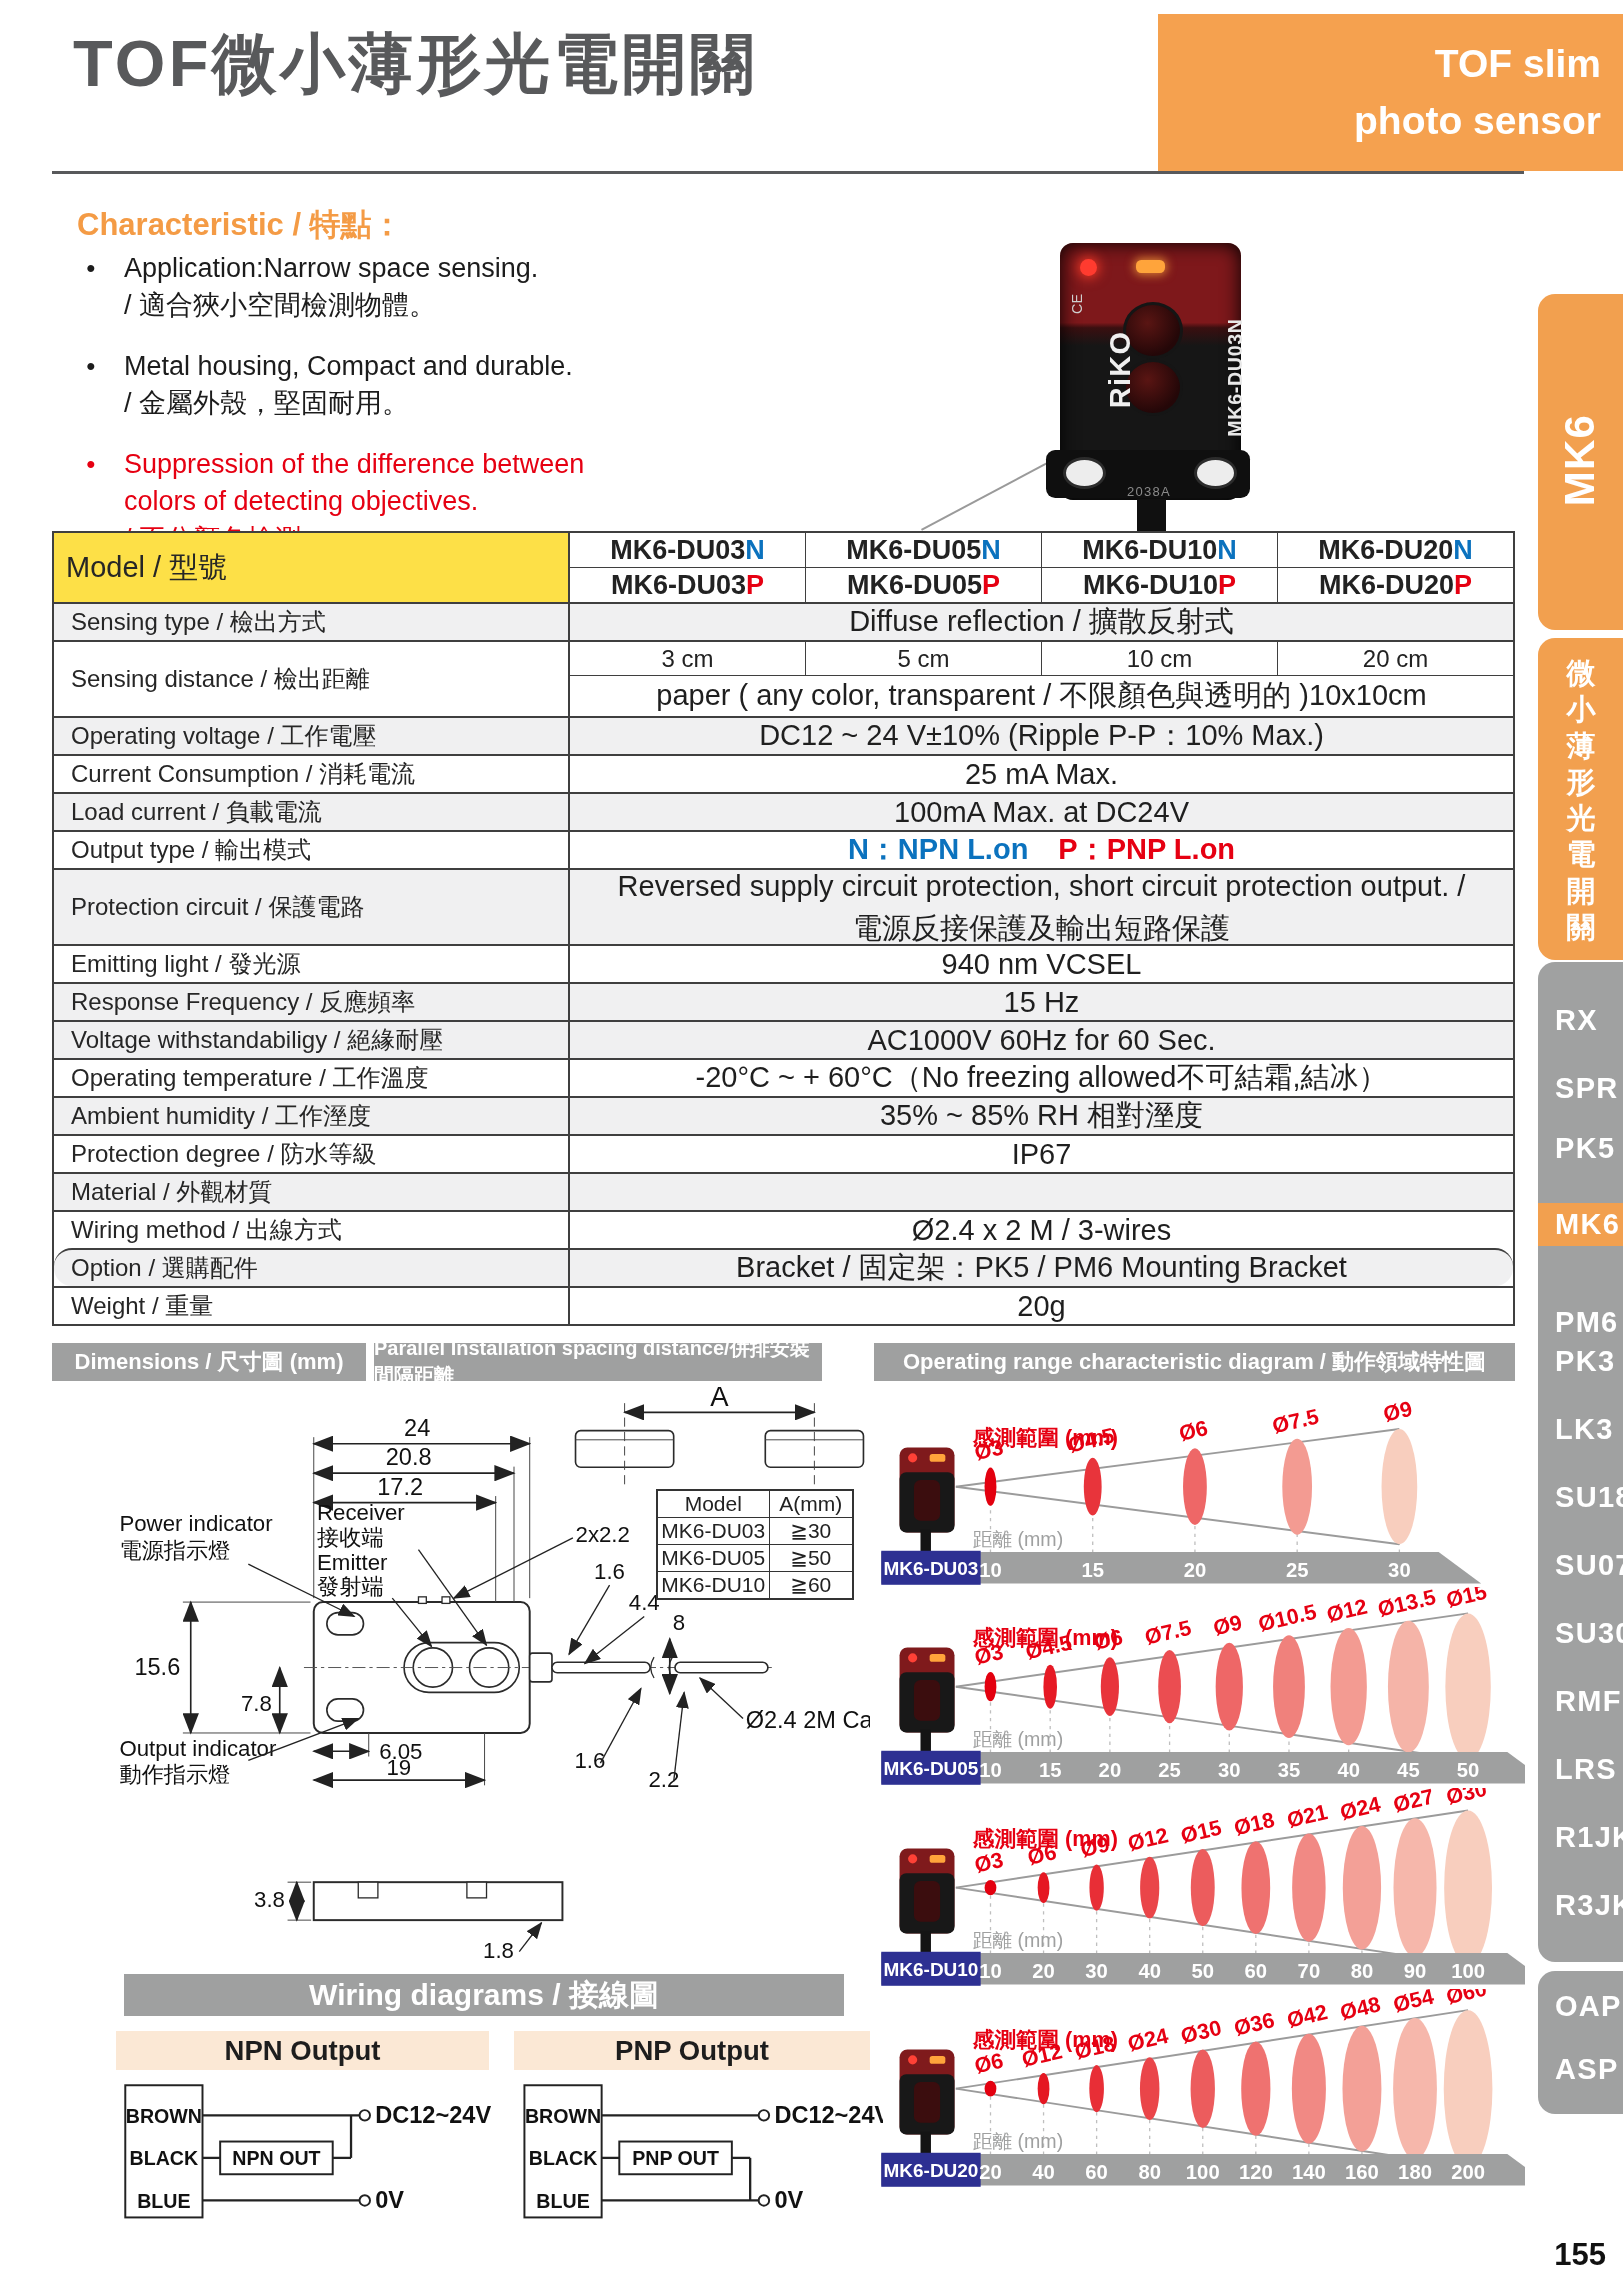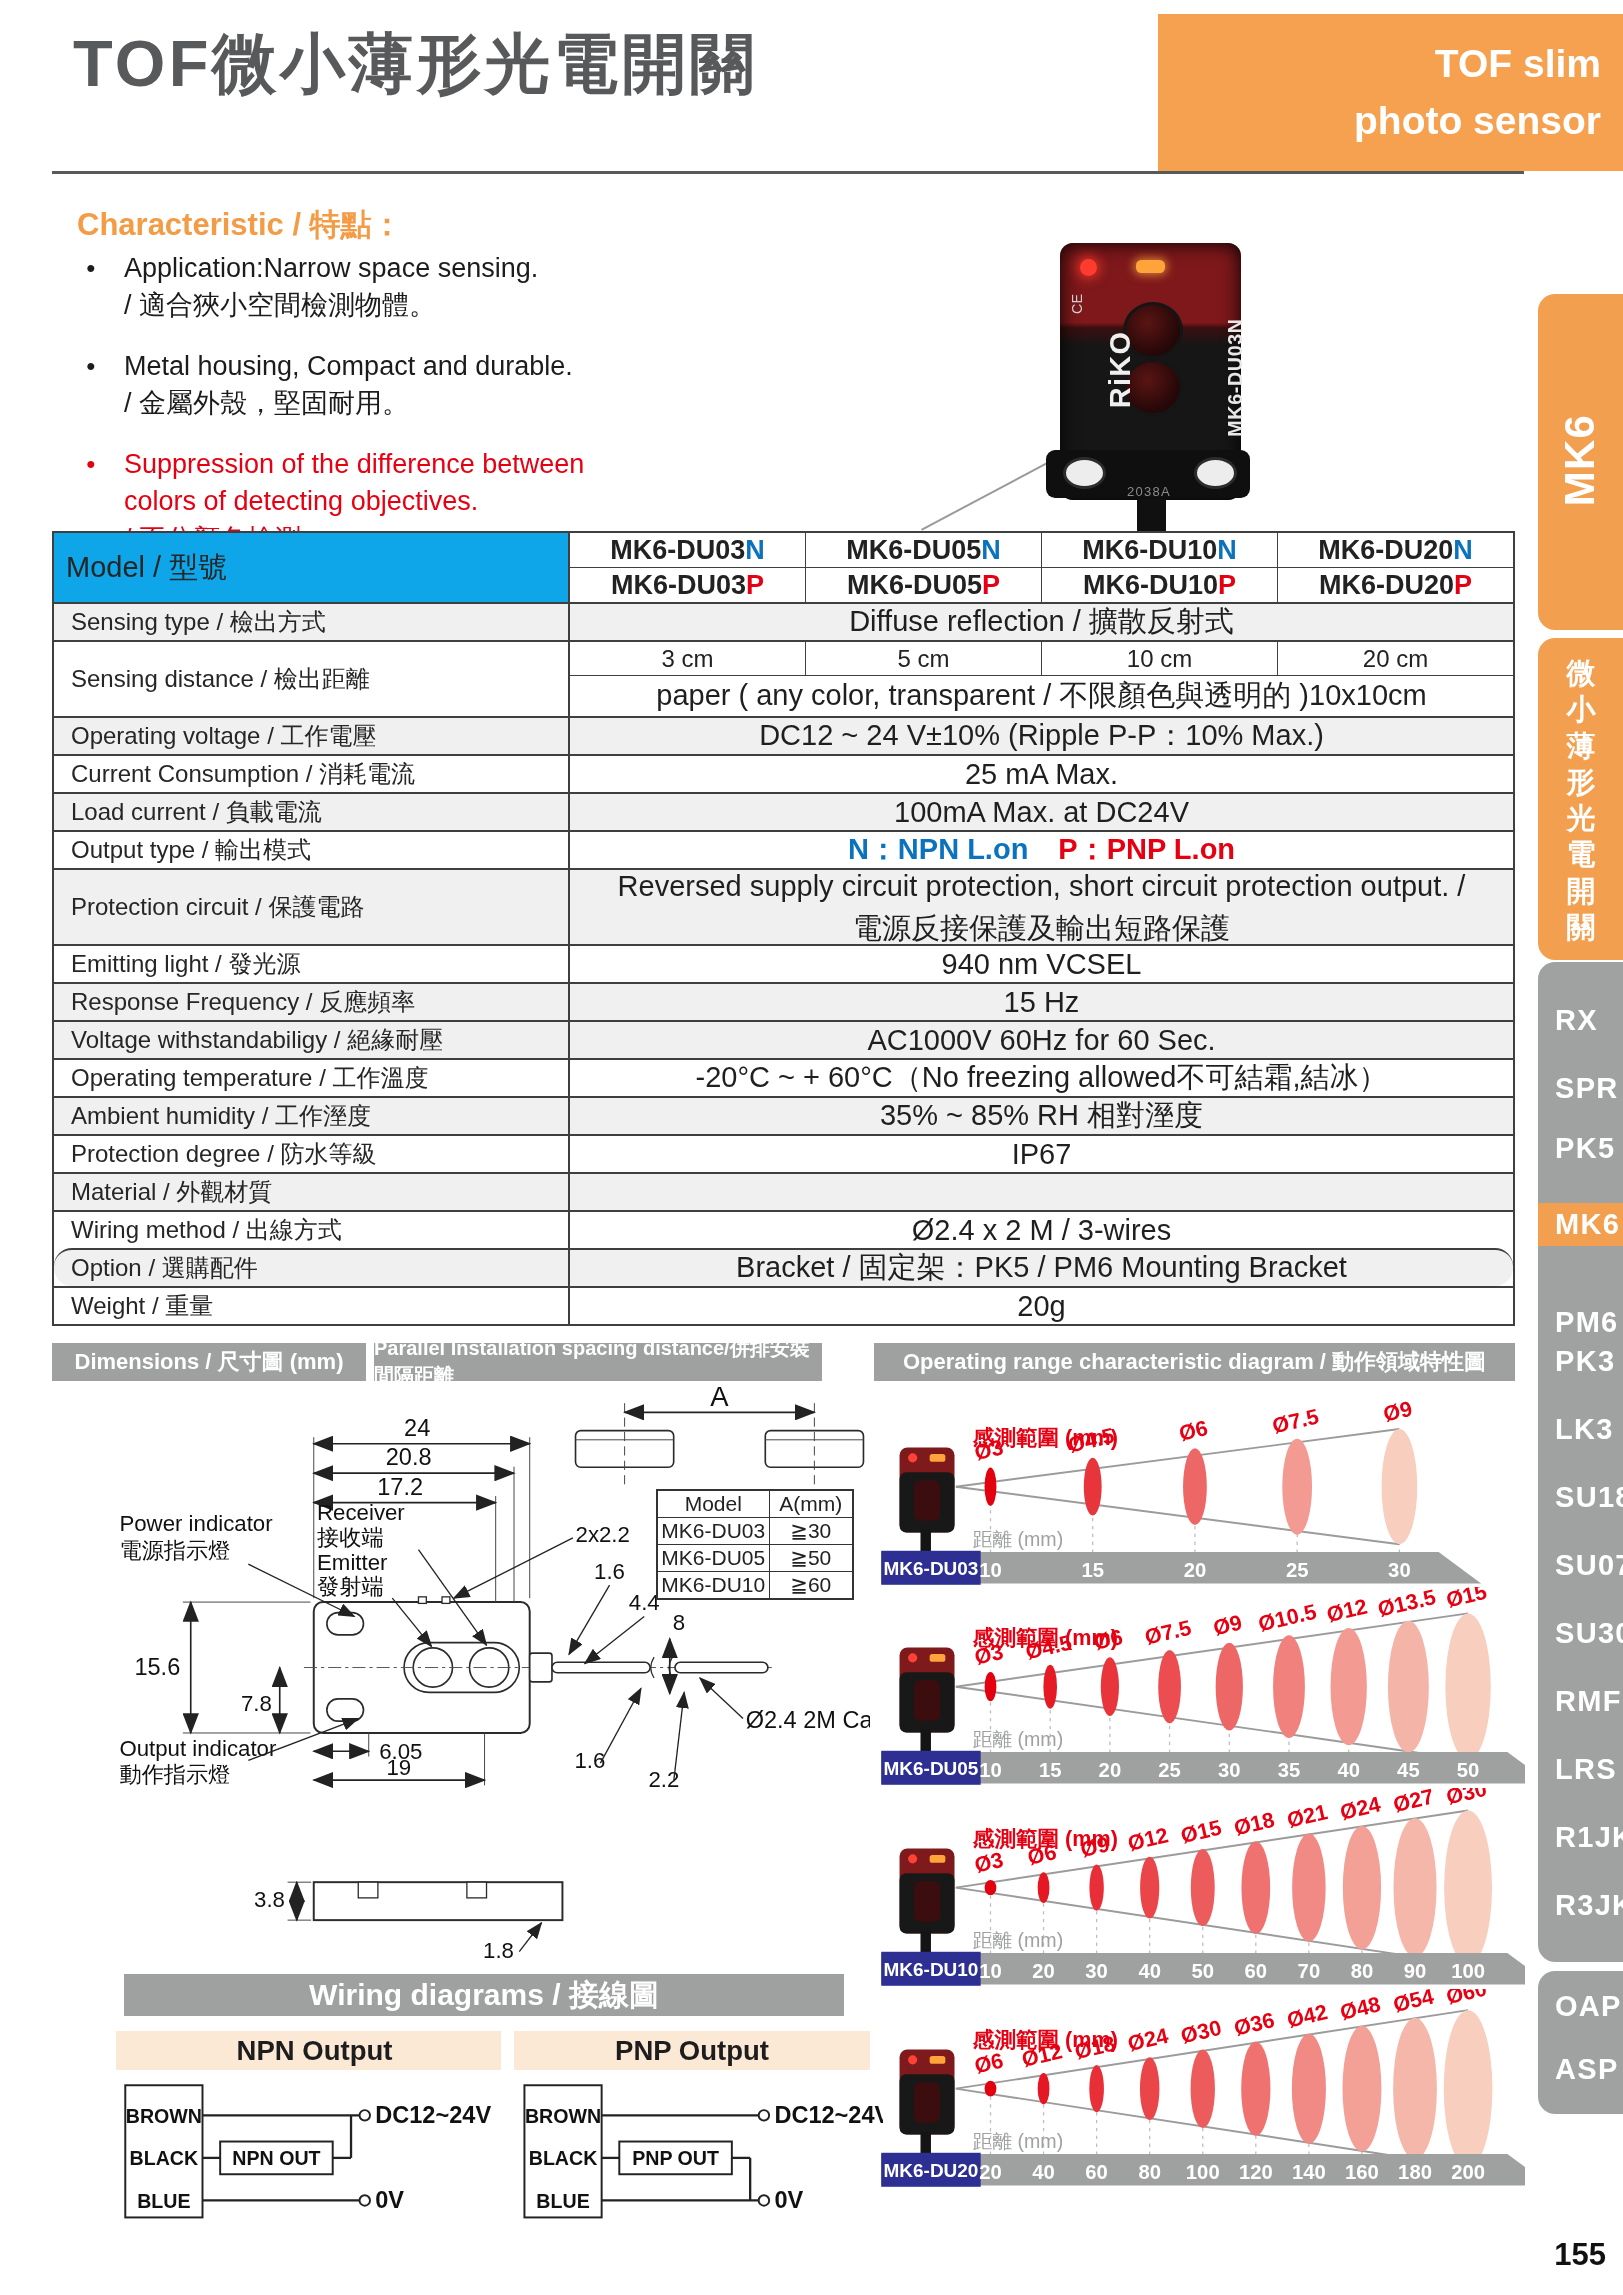--- a/index.html
+++ b/index.html
@@ -35,21 +35,21 @@
   .leader{left:921px;top:529px;width:155px;height:2px;background:#9a9a9a;transform:rotate(-28deg);transform-origin:0 0;}
   .leaderdot{left:1052px;top:450px;width:7.9px;height:7.9px;border-radius:50%;background:#bdbdbd;}
   
   #spec-table{left:52px;top:531px;width:1463px;border:2px solid #3F3F3F;box-sizing:border-box;background:#fff;}
   .srow{display:flex;box-sizing:border-box;}
   .srow + .srow{border-top:2px solid #3F3F3F;}
   .slabel{width:516px;border-right:2px solid #3F3F3F;box-sizing:border-box;display:flex;align-items:center;
           padding-left:17px;font-size:24px;color:#262626;}
   .sval{flex:1;display:flex;align-items:center;justify-content:center;font-size:29px;color:#1f1f1f;text-align:center;}
   .shade{background:#F0F0F1;}
-  .beige{background:#0ea5e9;padding-left:12px;}
+  .beige{background:#fde047;padding-left:12px;}
   .mgrid{flex:1;display:flex;flex-direction:column;}
   .mrow{flex:1;display:flex;}
   .mrow + .mrow{border-top:1.3px solid #3F3F3F;}
   .mcell{flex:1;display:flex;align-items:center;justify-content:center;font-weight:bold;font-size:27px;}
   .mcell + .mcell{border-left:1.3px solid #3F3F3F;}
   .twoLine{display:flex;flex-direction:column;justify-content:center;line-height:1.45;}
   
   .secbar{height:38px;background:#9FA0A0;color:#fff;font-weight:bold;display:flex;align-items:center;justify-content:center;}
   
   #ptab{left:656px;top:1489px;width:198px;border:2px solid #333;box-sizing:border-box;background:#fff;font-size:21px;}
@@ -562,21 +562,21 @@
         <text x="499.44444444444446" y="290" font-size="31" fill="#fff" text-anchor="middle" font-weight="bold">100</text>
         <text x="580.5555555555555" y="290" font-size="31" fill="#fff" text-anchor="middle" font-weight="bold">120</text>
         <text x="661.6666666666667" y="290" font-size="31" fill="#fff" text-anchor="middle" font-weight="bold">140</text>
         <text x="742.7777777777778" y="290" font-size="31" fill="#fff" text-anchor="middle" font-weight="bold">160</text>
         <text x="823.8888888888889" y="290" font-size="31" fill="#fff" text-anchor="middle" font-weight="bold">180</text>
         <text x="905" y="290" font-size="31" fill="#fff" text-anchor="middle" font-weight="bold">200</text>
       </svg>
     </div>
 
   <div class="abs wirebar">Wiring diagrams / 接線圖</div>
-  <div class="abs outbar" style="left:116px;top:2031px;width:373px;padding-left:12px;">NPN Output</div>
+  <div class="abs outbar" style="left:116px;top:2031px;width:373px;">NPN Output</div>
   <div class="abs outbar" style="left:514px;top:2031px;width:356px;">PNP Output</div>
   <svg class="abs" id="wiring-svg" style="left:52px;top:2076px;" width="831" height="152" viewBox="0 0 1270 232">
       <rect x="112" y="14" width="118" height="202" fill="#fff" stroke="#222" stroke-width="3"></rect>
       <text x="171" y="71" font-size="30" fill="#111" text-anchor="middle" font-weight="600">BROWN</text>
       <text x="171" y="136" font-size="30" fill="#111" text-anchor="middle" font-weight="600">BLACK</text>
       <text x="171" y="201" font-size="30" fill="#111" text-anchor="middle" font-weight="600">BLUE</text>
       <line x1="230" y1="60" x2="470" y2="60" stroke="#222" stroke-width="3.5"></line>
       <circle cx="478" cy="60" r="8" fill="#fff" stroke="#222" stroke-width="3"></circle>
       <text x="494" y="72" font-size="36" fill="#111" text-anchor="start" font-weight="600">DC12~24V</text>
       <line x1="230" y1="125" x2="257" y2="125" stroke="#222" stroke-width="3.5"></line>

